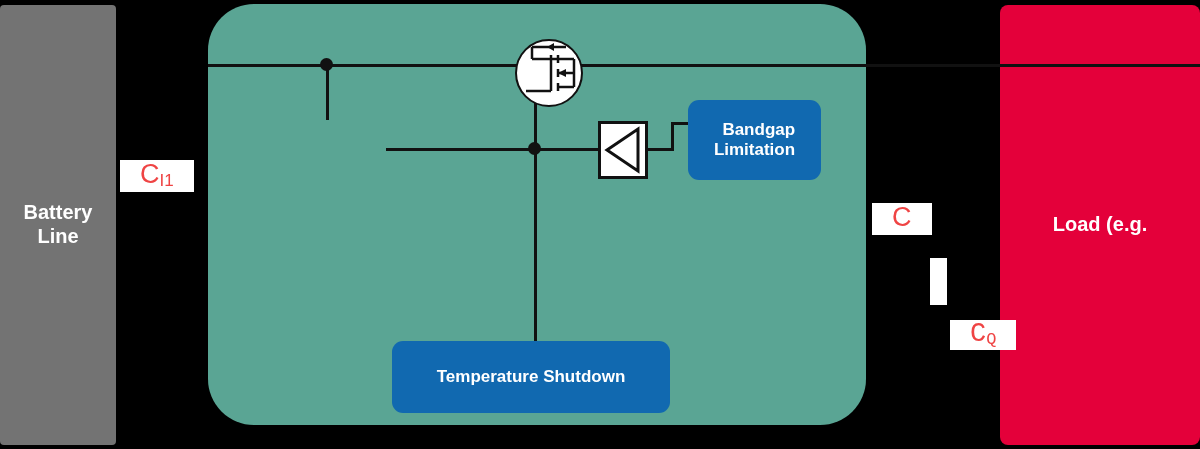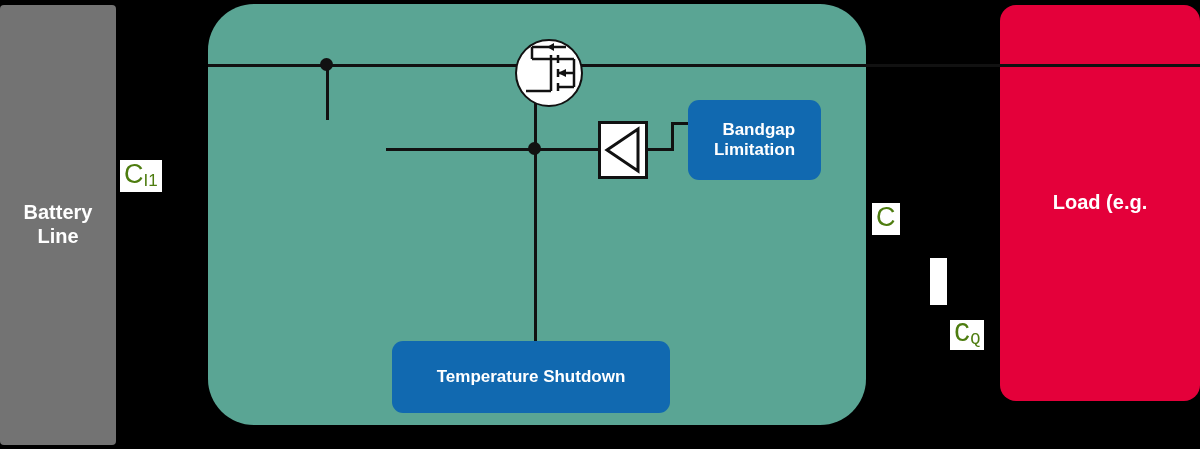--- a/index.html
+++ b/index.html
@@ -32,23 +32,23 @@
     width: 116px;
     height: 440px;
     background: #737373;
     border-radius: 4px;
     font-size: 20px;
   }
   #load-block {
     left: 1000px;
     top: 5px;
     width: 200px;
-    height: 396px;
+    height: 440px;
     background: #e4003a;
-    border-radius: 16px;
+    border-radius: 8px;
     font-size: 20px;
   }
   #regulator-body {
     position: absolute;
     left: 208px;
     top: 4px;
     width: 658px;
     height: 421px;
     background: #5aa594;
     border-radius: 46px;
@@ -117,24 +117,24 @@
     width: 50px;
     height: 58px;
     background: #ffffff;
     border: 3px solid #111111;
     box-sizing: border-box;
     z-index: 7;
   }
   .tag {
     position: absolute;
     background: #ffffff;
-    color: #4d7c0f;
+    color: #ef4444;
     font-weight: normal;
     z-index: 9;
-    padding: 1px 4px;
+    padding: 1px 20px;
     white-space: nowrap;
     box-sizing: border-box;
   }
   .tag .base { font-size: 27px; line-height: 1; }
   .tag .sub { font-size: 17px; vertical-align: -3px; }
   #tag-cl1 { left: 120px; top: 160px; }
   #tag-cout { left: 872px; top: 203px; }
   #tag-cq  { left: 950px; top: 320px; font-family: Liberation Mono, monospace; }
   #cap-plate {
     position: absolute;

